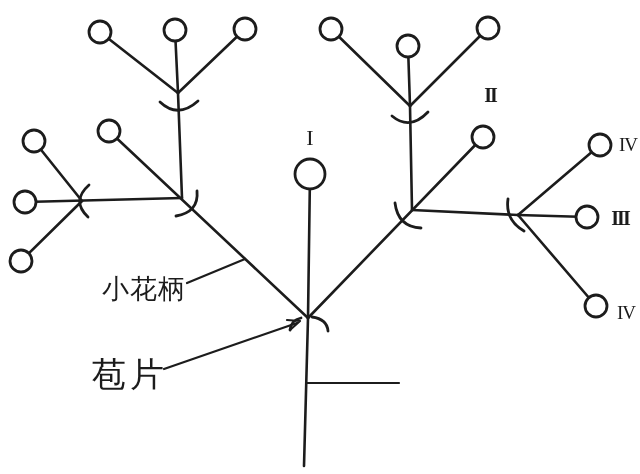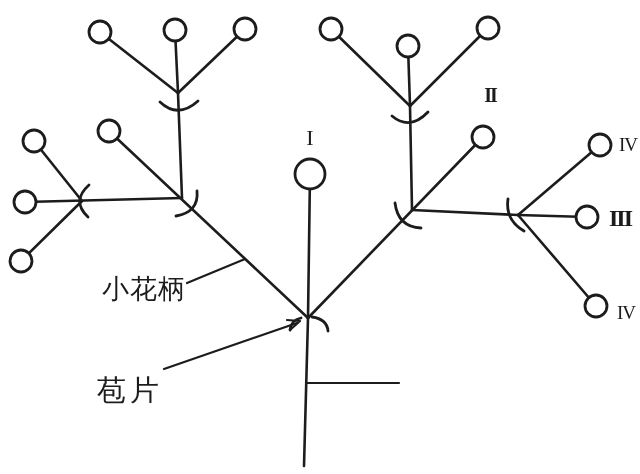--- a/index.html
+++ b/index.html
@@ -70,18 +70,18 @@
       <circle cx="21" cy="261" r="11" fill="#ffffff" stroke="#1c1c1c" stroke-width="2.8000000000000003"></circle>
       <circle cx="310" cy="174" r="15" fill="#ffffff" stroke="#1c1c1c" stroke-width="2.8000000000000003"></circle>
       <circle cx="483" cy="137" r="11" fill="#ffffff" stroke="#1c1c1c" stroke-width="2.8000000000000003"></circle>
       <circle cx="587" cy="217" r="11" fill="#ffffff" stroke="#1c1c1c" stroke-width="2.8000000000000003"></circle>
       <circle cx="600" cy="145" r="11" fill="#ffffff" stroke="#1c1c1c" stroke-width="2.8000000000000003"></circle>
       <circle cx="596" cy="306" r="11" fill="#ffffff" stroke="#1c1c1c" stroke-width="2.8000000000000003"></circle>
     </svg>
 
   <div class="lbl numeral" style="left: 310px; top: 138px; font-size: 22px; font-weight: 400; letter-spacing: 0px;">I</div>
   <div class="lbl numeral" style="left: 490px; top: 95px; font-size: 20px; font-weight: 700; letter-spacing: -2px;">II</div>
-  <div class="lbl numeral" style="left: 620px; top: 218px; font-size: 24px; font-weight: 700; letter-spacing: -2px;">III</div>
+  <div class="lbl numeral" style="left: 620px; top: 218px; font-size: 20px; font-weight: 700; letter-spacing: -2px;">III</div>
   <div class="lbl numeral" style="left: 628px; top: 144px; font-size: 19px; font-weight: 400; letter-spacing: -1px;">IV</div>
   <div class="lbl numeral" style="left: 626px; top: 312px; font-size: 19px; font-weight: 400; letter-spacing: -1px;">IV</div>
   <div class="lbl cjk" style="left: 144px; top: 289px; font-size: 27px; font-weight: 400; letter-spacing: 1px;">小花柄</div>
-  <div class="lbl cjk" style="left: 130px; top: 390px; font-size: 29px; font-weight: 400; letter-spacing: 4px;">苞片</div>
+  <div class="lbl cjk" style="left: 130px; top: 375px; font-size: 34px; font-weight: 400; letter-spacing: 4px;">苞片</div>
 </div>
 
 </body></html>

